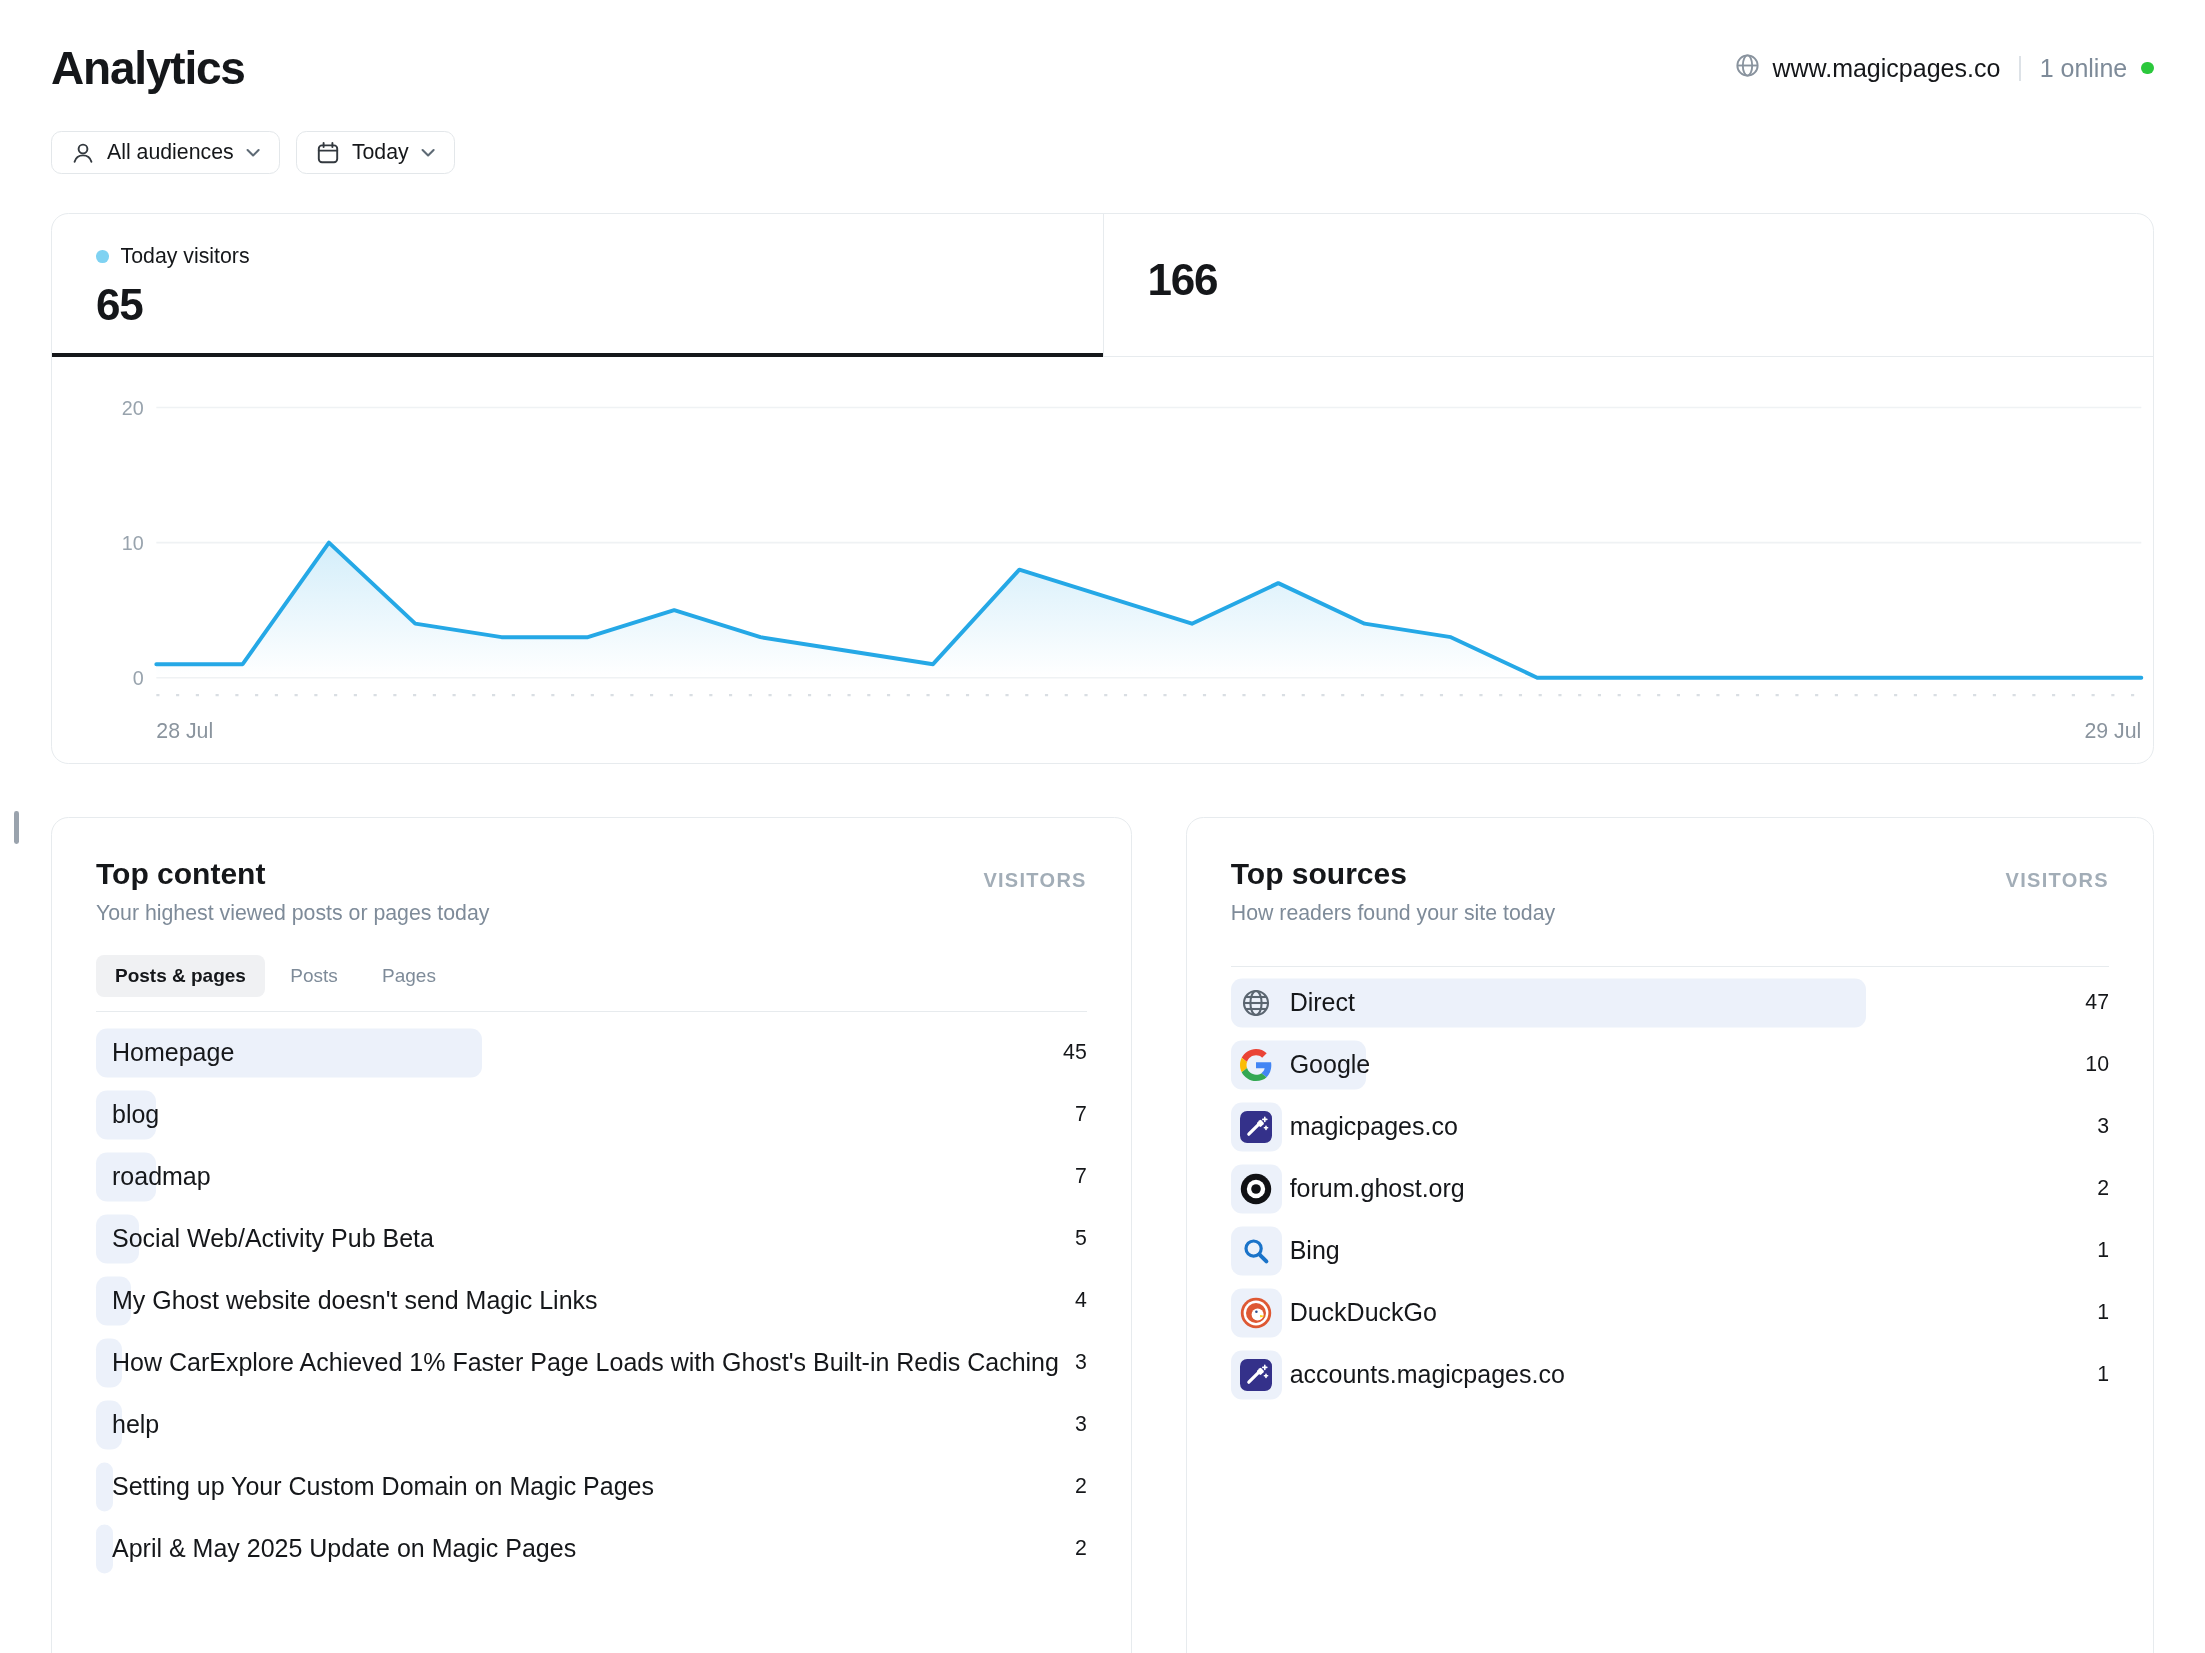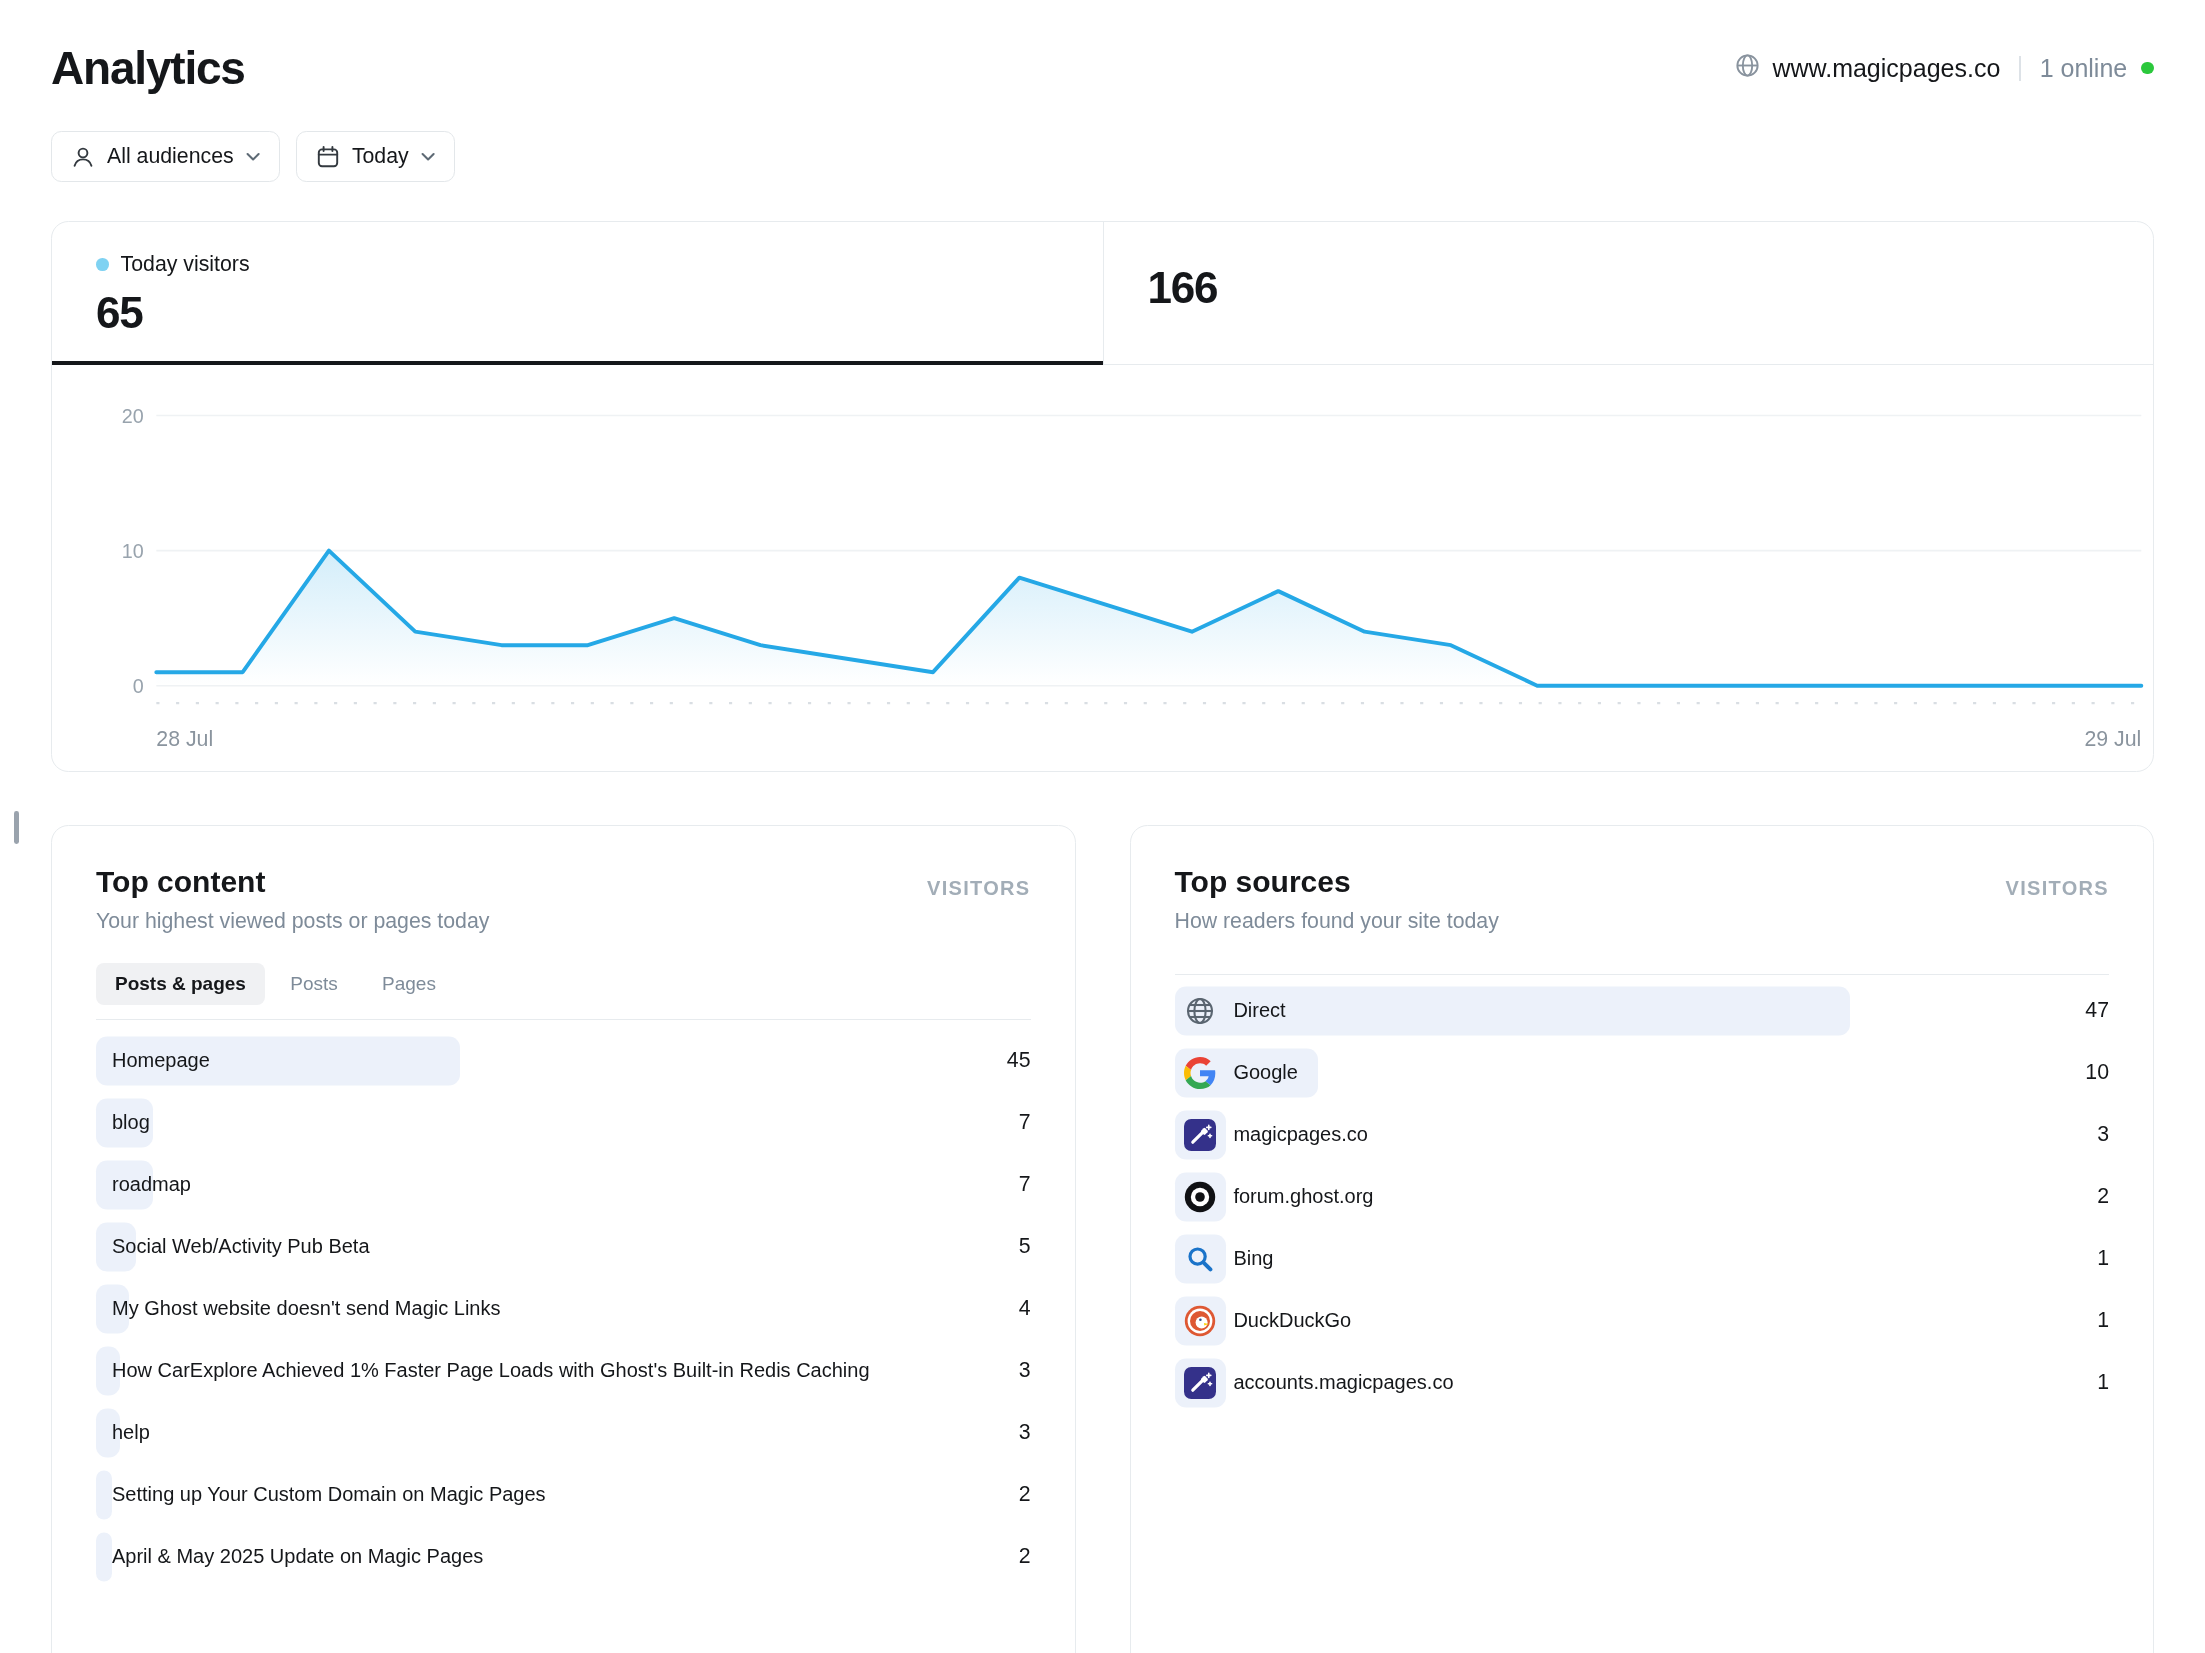--- a/index.html
+++ b/index.html
@@ -15,21 +15,21 @@
   .meta-divider { width:1.6px; height:25px; background:#DDE2E7; margin:0 4.7px; }
   .online-label { color:#7E8B99; }
   .online-dot { width:12.6px; height:12.6px; border-radius:50%; }
 
   
   .tabrow { display:flex; align-items:center; justify-content:space-between; margin-top:36px; }
   .tabs { display:flex; align-items:center; gap:6.3px; }
   .tab { font-size:21.3px; font-weight:500; color:#5E6A75; padding:12px 21.3px; border-radius:9.5px; cursor:pointer; white-space:nowrap; }
   .tab--active { background:#F0F1F3; color:#15171A; font-weight:700; }
   .filters { display:flex; align-items:center; gap:16px; }
-  .filter-btn { display:flex; align-items:center; gap:12px; height:51px; padding:0 19px;
+  .filter-btn { display:flex; align-items:center; gap:12px; height:43px; padding:0 19px;
     border:0.8px solid #E3E7EA; border-radius:10.3px; background:#fff; font-size:21.3px; font-weight:500; color:#15171A; cursor:pointer; }
   .filter-btn svg { display:block; }
 
   
   .traffic-card { margin-top:39px; border:0.8px solid #E7EBEE; border-radius:17.4px; background:#fff; overflow:hidden; }
   .metrics { display:flex; border-bottom:0.8px solid #E7EBEE; }
   .metric { position:relative; width:50%; padding:30px 0 0 44px; height:142px; cursor:pointer; }
   .metric + .metric { border-left:0.8px solid #E7EBEE; }
   .metric--active::after { content:""; position:absolute; left:0; right:0; bottom:-0.8px; height:4px; background:#15171A; }
   .metric-top { display:flex; align-items:center; gap:12px; font-size:21.3px; font-weight:500; }
@@ -55,21 +55,21 @@
   .seg-tab--active { background:#F0F1F3; color:#15171A; font-weight:700; }
   .list-divider { border:none; border-top:0.8px solid #E7EBEE; margin:0; }
   .tc-divider { margin-top:14.2px; }
   .ts-divider { margin-top:40px; }
   .rows { padding-top:9.5px; }
   .rows--sources { padding-top:4.7px; }
   .row { position:relative; height:62px; cursor:pointer; }
   .row-bar { position:absolute; left:0; top:50%; transform:translateY(-50%); height:49px; border-radius:11px; background:#ECF1FA; }
   .source-bar { min-width:51px; }
   .row-inner { position:relative; display:flex; align-items:center; height:100%; }
-  .row-label { font-size:20px; font-weight:500; color:#15171A; margin-left:16px; white-space:nowrap; overflow:hidden; text-overflow:ellipsis; }
+  .row-label { font-size:25px; font-weight:500; color:#15171A; margin-left:16px; white-space:nowrap; overflow:hidden; text-overflow:ellipsis; }
   .rows--sources .row-label { margin-left:17.4px; }
   .row-value { margin-left:auto; font-size:21.3px; color:#15171A; padding-left:16px; }
   .favicon { width:32px; height:32px; margin-left:9.5px; flex:0 0 auto; display:flex; align-items:center; justify-content:center; }
   .favicon svg { display:block; width:32px; height:32px; }
 
   
   .scroll-thumb { position:absolute; left:14.2px; top:811px; width:4.7px; height:33px; background:#9AA3AD; border-radius:2.4px; }
 </style>
 </head>
 <body>

